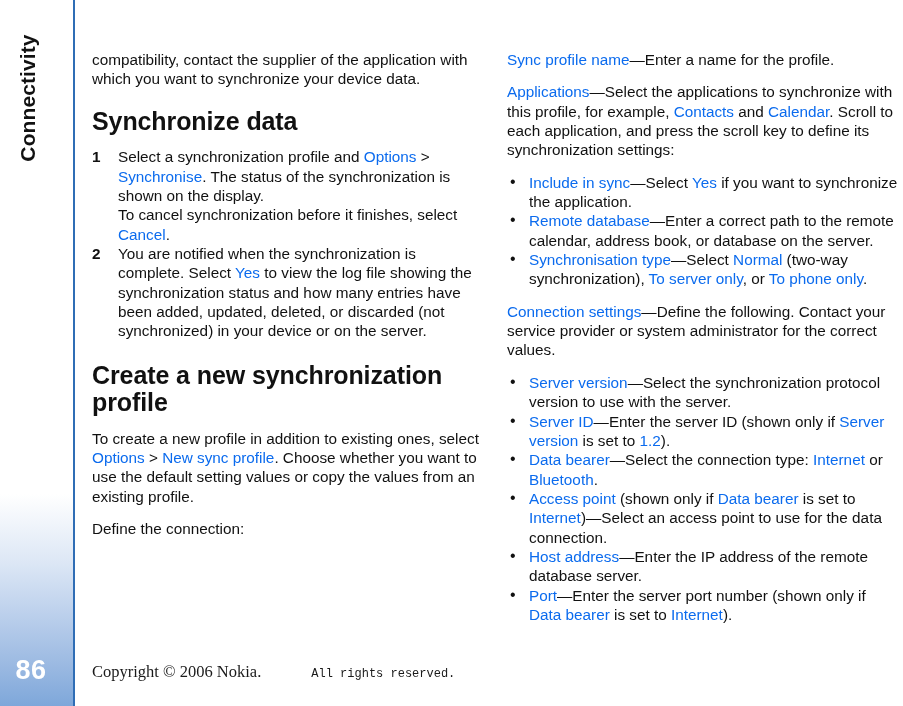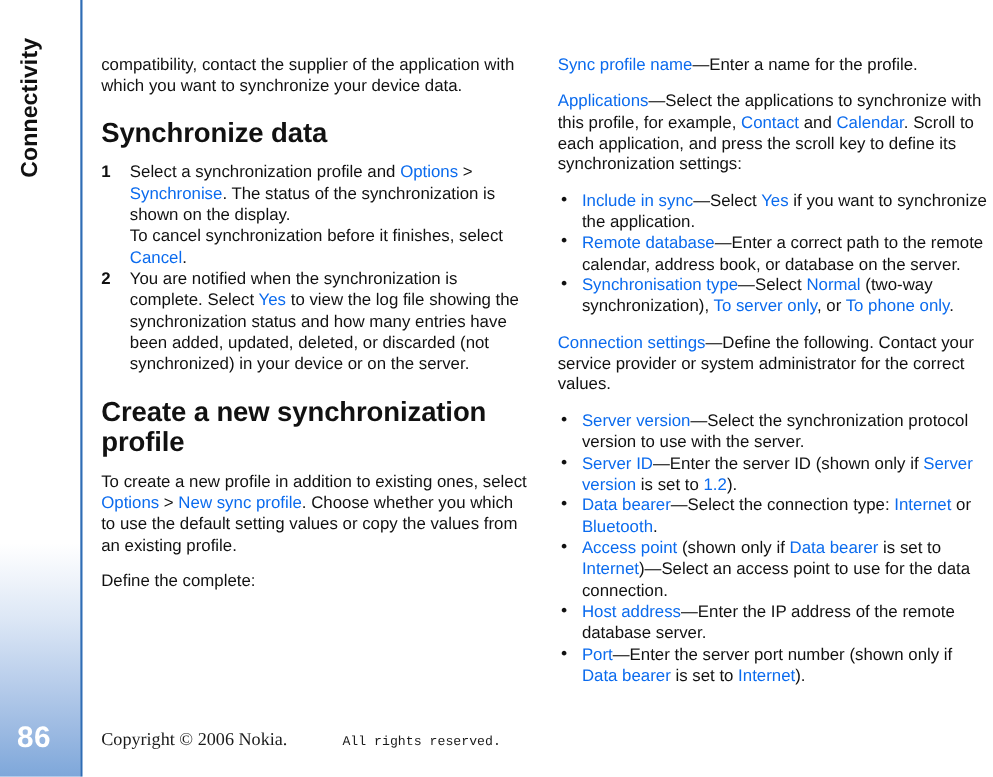--- a/index.html
+++ b/index.html
@@ -191,30 +191,30 @@
       <li>
         <span class="num">1</span><span>Select a synchronization profile and </span><span class="ui">Options</span><span class="gt"> &gt; </span><span class="ui">Synchronise</span><span>. The status of the synchronization is shown on the display.</span><br><span>To cancel synchronization before it finishes, select </span><span class="ui">Cancel</span><span>.</span>
       </li>
       <li>
         <span class="num">2</span><span>You are notified when the synchronization is complete. Select </span><span class="ui">Yes</span><span> to view the log file showing the synchronization status and how many entries have been added, updated, deleted, or discarded (not synchronized) in your device or on the server.</span>
       </li>
     </ol>
 
     <h2 class="heading tight-top">Create a new synchronization profile</h2>
 
-    <p class="body"><span>To create a new profile in addition to existing ones, select </span><span class="ui">Options</span><span class="gt"> &gt; </span><span class="ui">New sync profile</span><span>. Choose whether you which to use the default setting values or copy the values from an existing profile.</span></p>
-
-    <p class="body">Define the complete:</p>
+    <p class="body"><span>To create a new profile in addition to existing ones, select </span><span class="ui">Options</span><span class="gt"> &gt; </span><span class="ui">New sync profile</span><span>. Choose whether you want to use the default setting values or copy the values from an existing profile.</span></p>
+
+    <p class="body">Define the connection:</p>
   </div>
 
   <div id="col-right" class="column">
 
     <p class="body"><span class="ui">Sync profile name</span><span>—Enter a name for the profile.</span></p>
 
-    <p class="body"><span class="ui">Applications</span><span>—Select the applications to synchronize with this profile, for example, </span><span class="ui">Contact</span><span> and </span><span class="ui">Calendar</span><span>. Scroll to each application, and press the scroll key to define its synchronization settings:</span></p>
+    <p class="body"><span class="ui">Applications</span><span>—Select the applications to synchronize with this profile, for example, </span><span class="ui">Contacts</span><span> and </span><span class="ui">Calendar</span><span>. Scroll to each application, and press the scroll key to define its synchronization settings:</span></p>
 
     <ul class="bullist">
       <li>
         <span class="bullet">•</span><span class="ui">Include in sync</span><span>—Select </span><span class="ui">Yes</span><span> if you want to synchronize the application.</span>
       </li>
       <li>
         <span class="bullet">•</span><span class="ui">Remote database</span><span>—Enter a correct path to the remote calendar, address book, or database on the server.</span>
       </li>
       <li>
         <span class="bullet">•</span><span class="ui">Synchronisation type</span><span>—Select </span><span class="ui">Normal</span><span> (two-way synchronization), </span><span class="ui">To server only</span><span>, or </span><span class="ui">To phone only</span><span>.</span>

